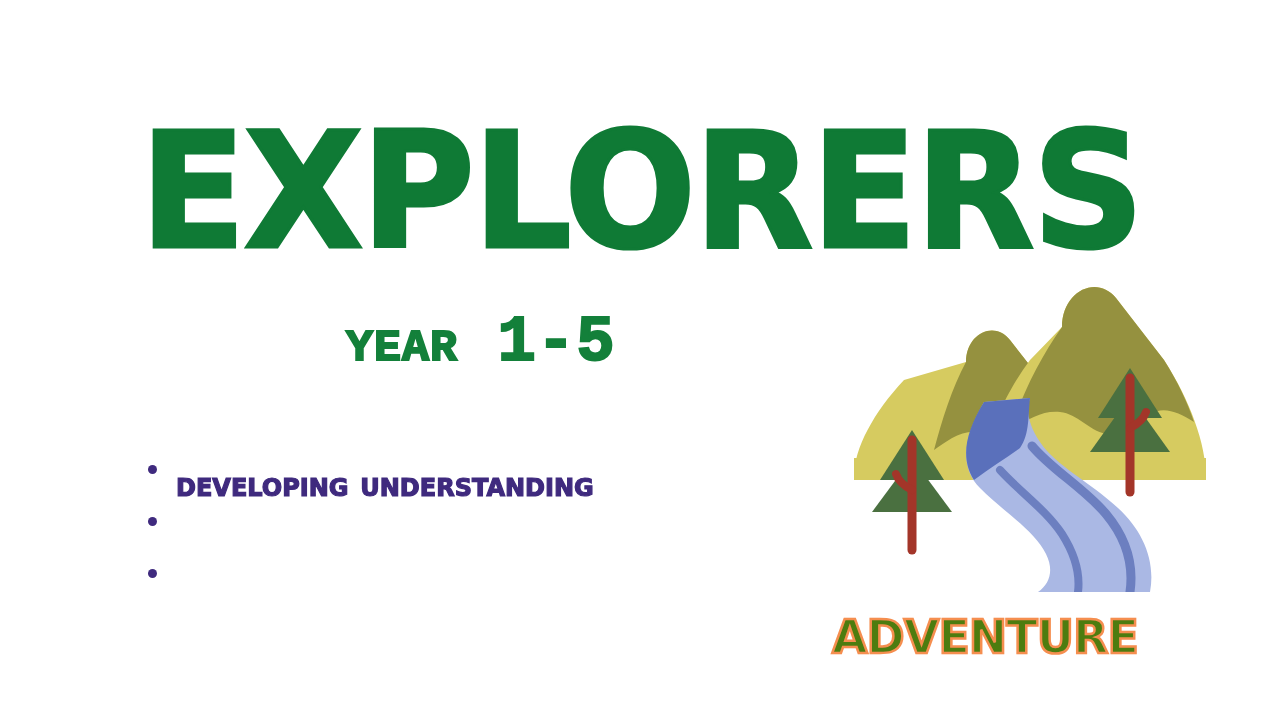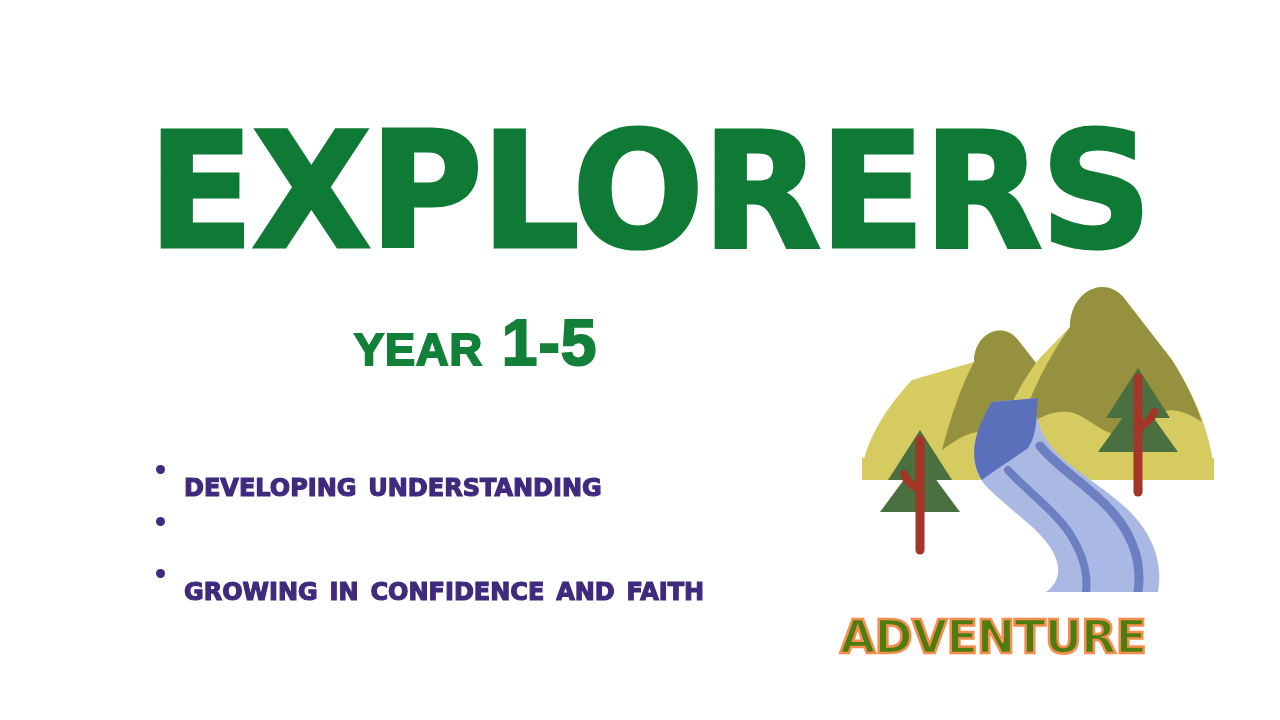--- a/index.html
+++ b/index.html
@@ -10,21 +10,21 @@
   body {
     width: 1280px;
     height: 720px;
     overflow: hidden;
     font-family: "DejaVu Sans", sans-serif;
     position: relative;
   }
 
   #slide {
     position: absolute;
-    left: 16px;
+    left: 8px;
     top: 0;
     width: 1072px;
     height: 720px;
     background: #ffffff;
   }
 
   
   #title {
     position: absolute;
     left: 132px;
@@ -42,21 +42,21 @@
     transform-origin: left top;
     -webkit-text-stroke: 3px #0f7a35;
   }
 
   
   #subtitle {
     position: absolute;
     left: 338px;
     top: 306px;
     color: #13803a;
-    font-family: Liberation Sans, sans-serif;
+    font-family: Liberation Mono, monospace;
     font-weight: 700;
     font-size: 64px;
     line-height: 74px;
     letter-spacing: 1px;
     white-space: nowrap;
     font-variant: small-caps;
     text-transform: lowercase;
     -webkit-text-stroke: 2px #13803a;
   }
 
@@ -141,21 +141,20 @@
       <span class="bullet-dot"></span>
       <span class="bullet-text">Developing understanding</span>
     </div>
 
     <div class="bullet-row">
       <span class="bullet-dot"></span>
     </div>
 
     <div class="bullet-row">
       <span class="bullet-dot"></span>
-      <span class="bullet-text">Growing in confidence and faith</span>
     </div>
 
   </div>
 
   <div id="illustration">
     <svg viewBox="0 0 390 330" xmlns="http://www.w3.org/2000/svg">
 
       <g>
 
         <path d="M 132 100

